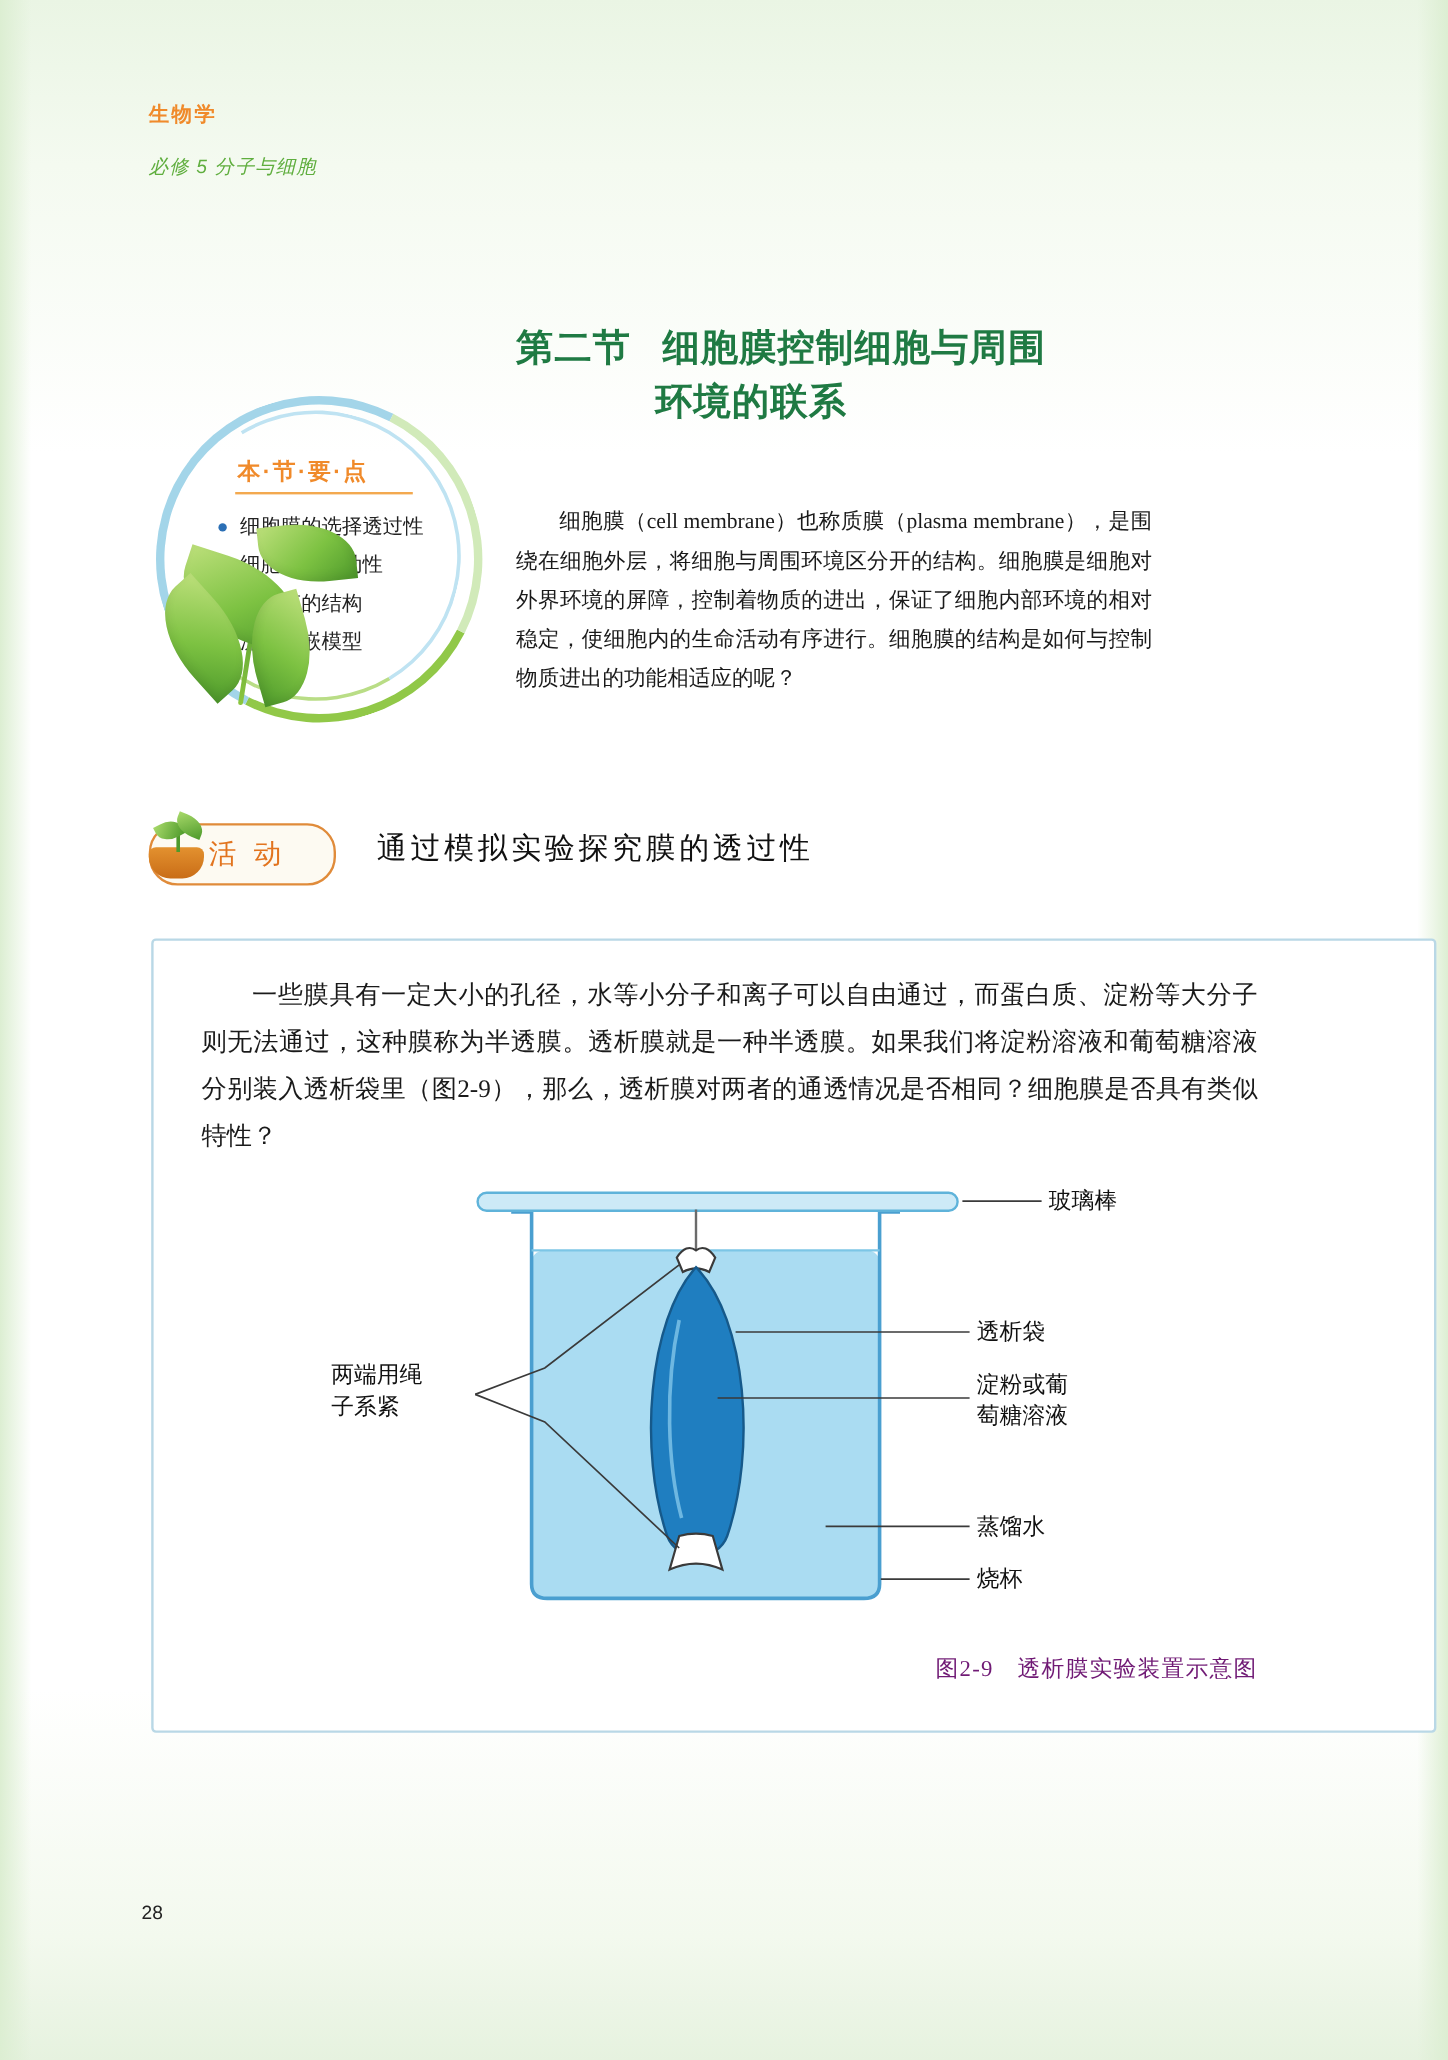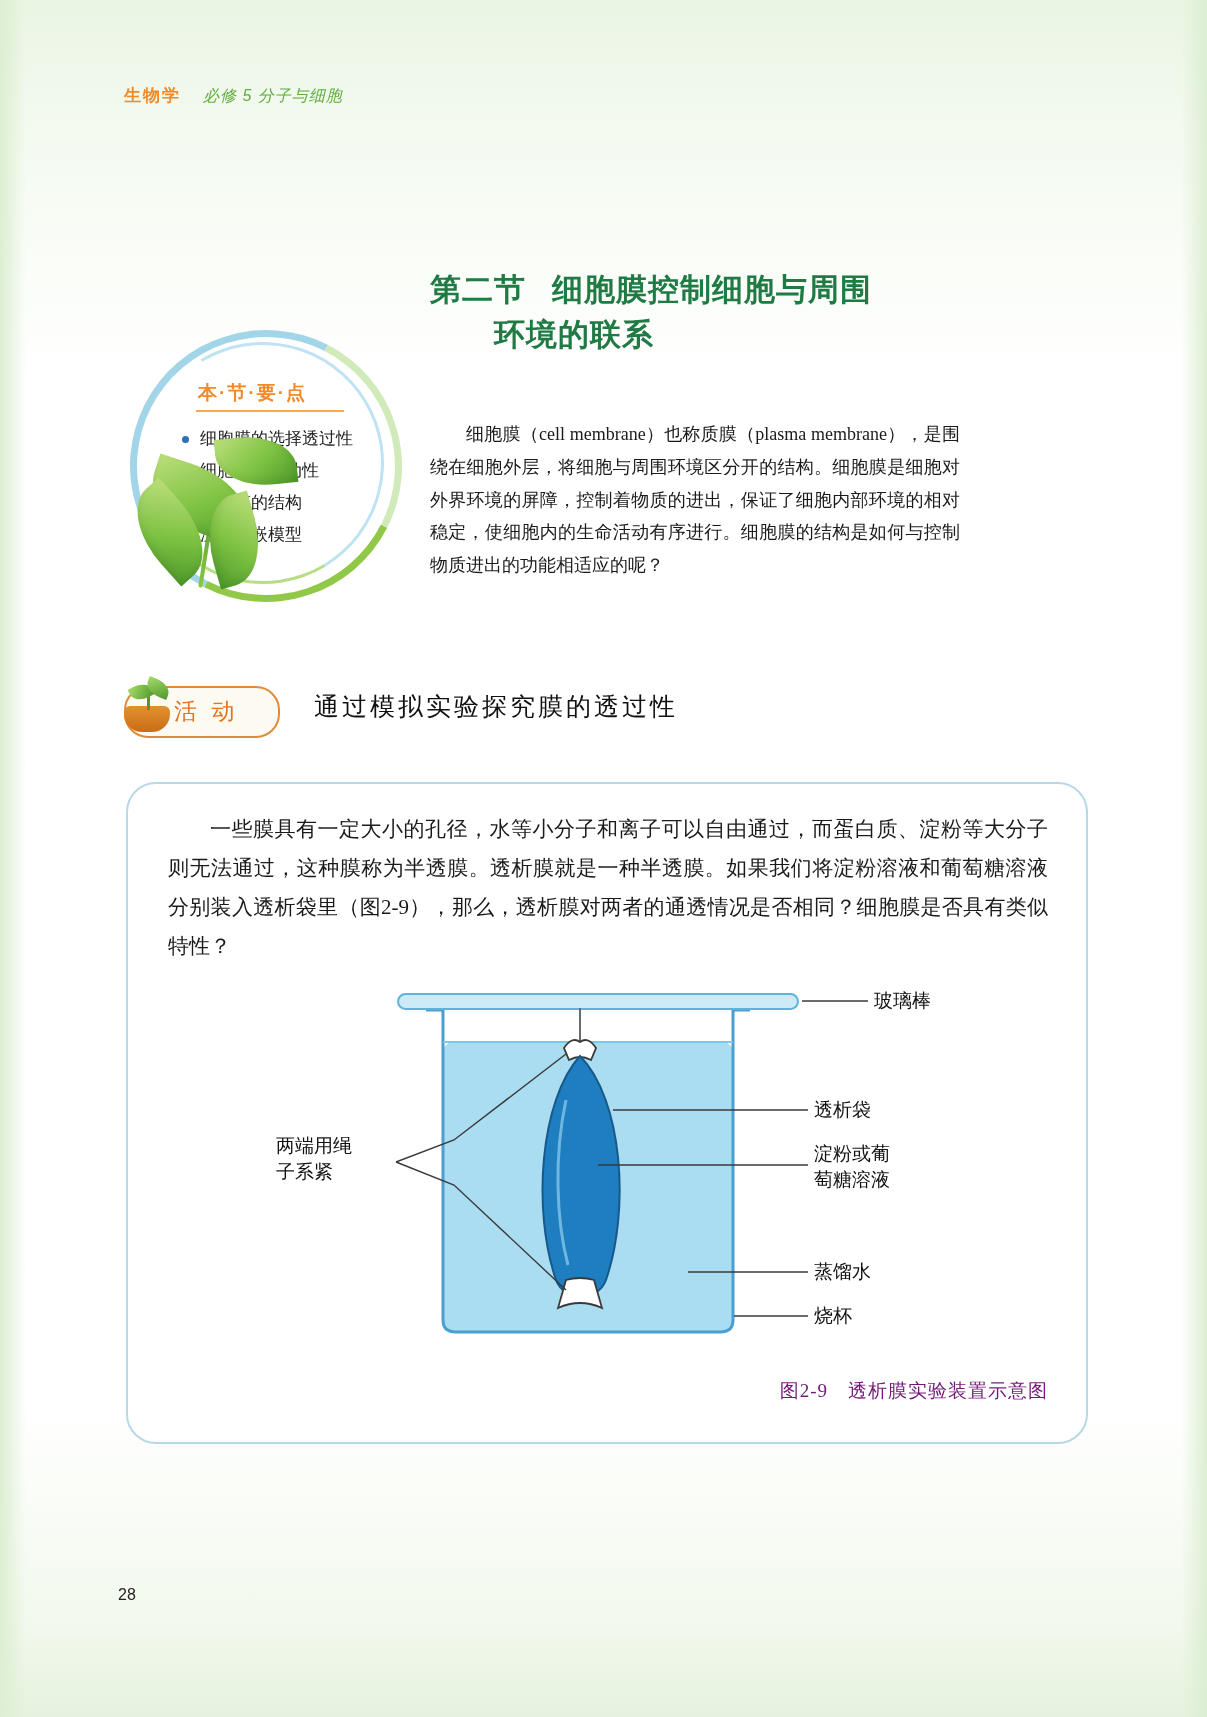--- a/index.html
+++ b/index.html
@@ -38,20 +38,21 @@
 
   
   .runhead {
     position: absolute;
     left: 124px;
     top: 84px;
     display: flex;
     align-items: baseline;
     gap: 22px;
     font-family: "Liberation Sans", sans-serif;
+    flex-direction: column;
   }
   .runhead .subject {
     color: #f08a2a;
     font-size: 17px;
     font-weight: bold;
     letter-spacing: 2px;
   }
   .runhead .volume {
     color: #5fae3e;
     font-size: 16px;
@@ -70,21 +71,21 @@
     font-weight: bold;
     font-size: 31px;
     line-height: 1.45;
     letter-spacing: 1px;
   }
   .section-title .num {
     margin-right: 26px;
   }
   .section-title .line2 {
     display: block;
-    margin-left: 64px;
+    margin-left: 116px;
   }
 
   
   .keypoints {
     position: absolute;
     left: 112px;
     top: 318px;
     width: 310px;
     height: 290px;
   }
@@ -253,24 +254,24 @@
     font-size: 25px;
     color: #111111;
     letter-spacing: 3px;
   }
 
   
   .activity-box {
     position: absolute;
     left: 126px;
     top: 782px;
-    width: 962px;
+    width: 1071px;
     height: 662px;
     border: 2px solid #b9d8e6;
-    border-radius: 30px;
+    border-radius: 4px;
     background: #ffffff;
     box-sizing: border-box;
   }
   .activity-text {
     position: absolute;
     left: 40px;
     top: 26px;
     width: 880px;
     font-size: 21px;
     line-height: 1.85;

